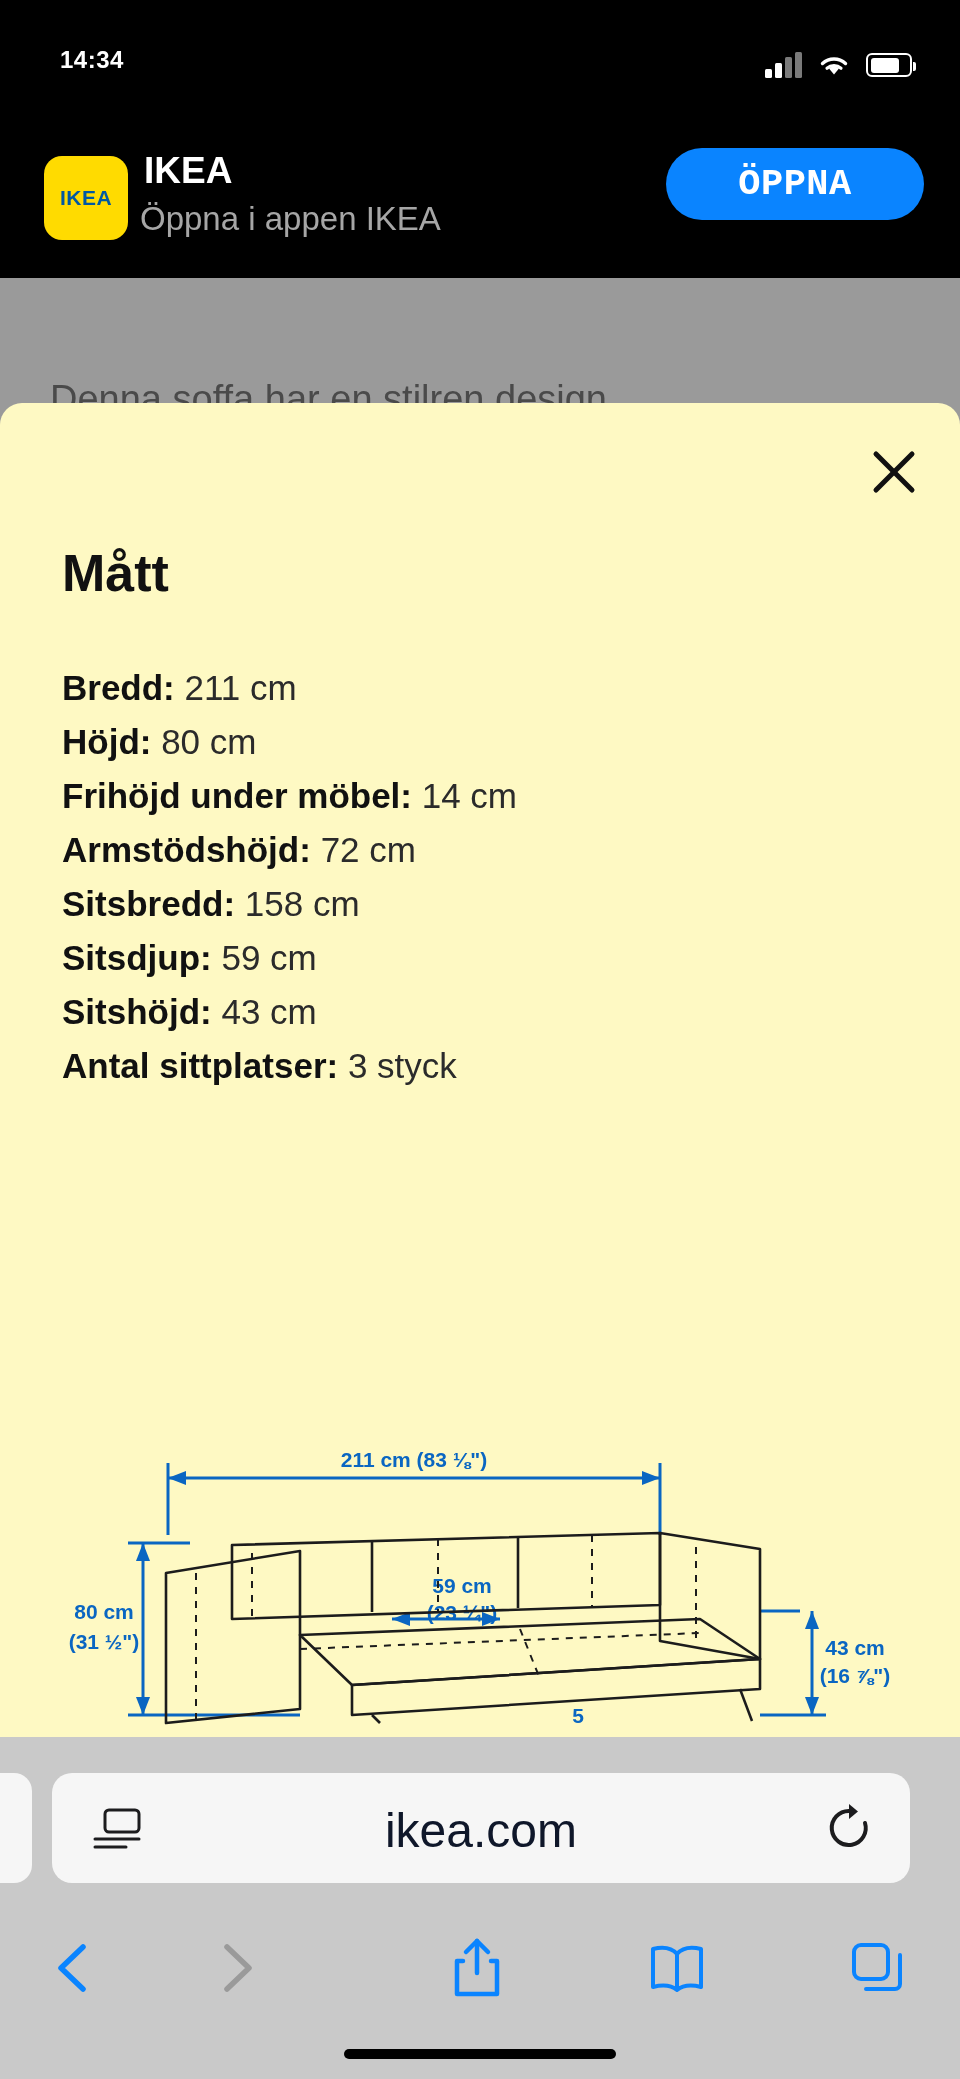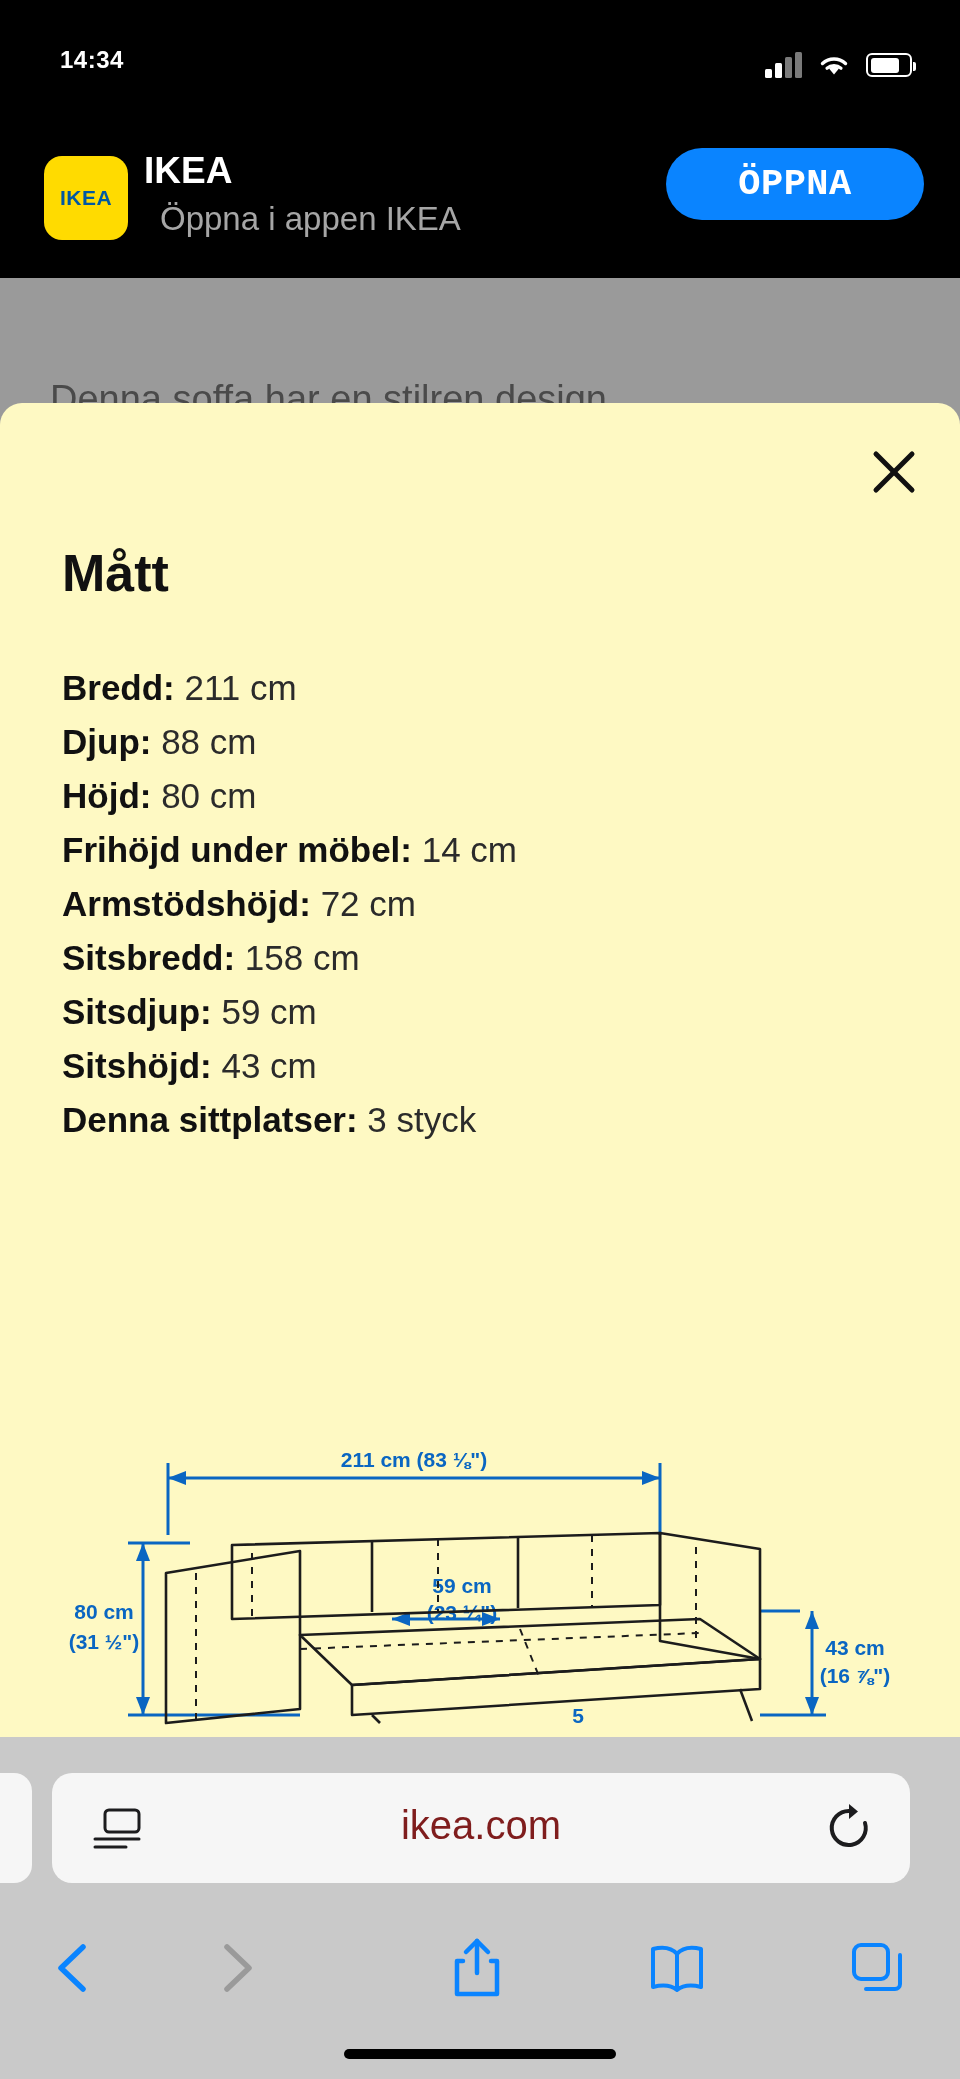--- a/index.html
+++ b/index.html
@@ -112,21 +112,21 @@
   .app-title {
     position: absolute;
     left: 144px;
     top: 32px;
     color: #ffffff;
     font-size: 37px;
     font-weight: 700;
   }
   .app-sub {
     position: absolute;
-    left: 160px;
+    left: 140px;
     top: 82px;
     color: #a6a6a6;
     font-size: 33px;
   }
   .open-button {
     position: absolute;
     right: 36px;
     top: 30px;
     width: 258px;
     height: 72px;
@@ -242,22 +242,22 @@
     width: 858px;
     height: 110px;
     background: #f6f6f6;
     border-radius: 20px;
   }
   .url-text {
     position: absolute;
     left: 0; right: 0;
     top: 30px;
     text-align: center;
-    font-size: 40px;
-    color: #7f1d1d;
+    font-size: 48px;
+    color: #0f172a;
   }
   .reader-icon {
     position: absolute;
     left: 38px;
     top: 32px;
   }
   .reload-icon {
     position: absolute;
     right: 36px;
     top: 30px;
@@ -344,24 +344,20 @@
   </button>
 
   <div class="sheet-title">Mått</div>
 
   <div class="spec-list">
     <div class="spec-row">
       <span class="spec-label">Bredd:</span>
       <span class="spec-value">211 cm</span>
     </div>
     <div class="spec-row">
-      <span class="spec-label">Djup:</span>
-      <span class="spec-value">88 cm</span>
-    </div>
-    <div class="spec-row">
       <span class="spec-label">Höjd:</span>
       <span class="spec-value">80 cm</span>
     </div>
     <div class="spec-row">
       <span class="spec-label">Frihöjd under möbel:</span>
       <span class="spec-value">14 cm</span>
     </div>
     <div class="spec-row">
       <span class="spec-label">Armstödshöjd:</span>
       <span class="spec-value">72 cm</span>
@@ -372,21 +368,21 @@
     </div>
     <div class="spec-row">
       <span class="spec-label">Sitsdjup:</span>
       <span class="spec-value">59 cm</span>
     </div>
     <div class="spec-row">
       <span class="spec-label">Sitshöjd:</span>
       <span class="spec-value">43 cm</span>
     </div>
     <div class="spec-row">
-      <span class="spec-label">Denna sittplatser:</span>
+      <span class="spec-label">Antal sittplatser:</span>
       <span class="spec-value">3 styck</span>
     </div>
   </div>
 
   <svg class="drawing" viewBox="0 0 960 310">
 
     <g stroke="#0a66c2" stroke-width="3" fill="none">
       <line x1="168" y1="55" x2="660" y2="55"></line>
       <line x1="168" y1="40" x2="168" y2="112"></line>
       <line x1="660" y1="40" x2="660" y2="112"></line>

